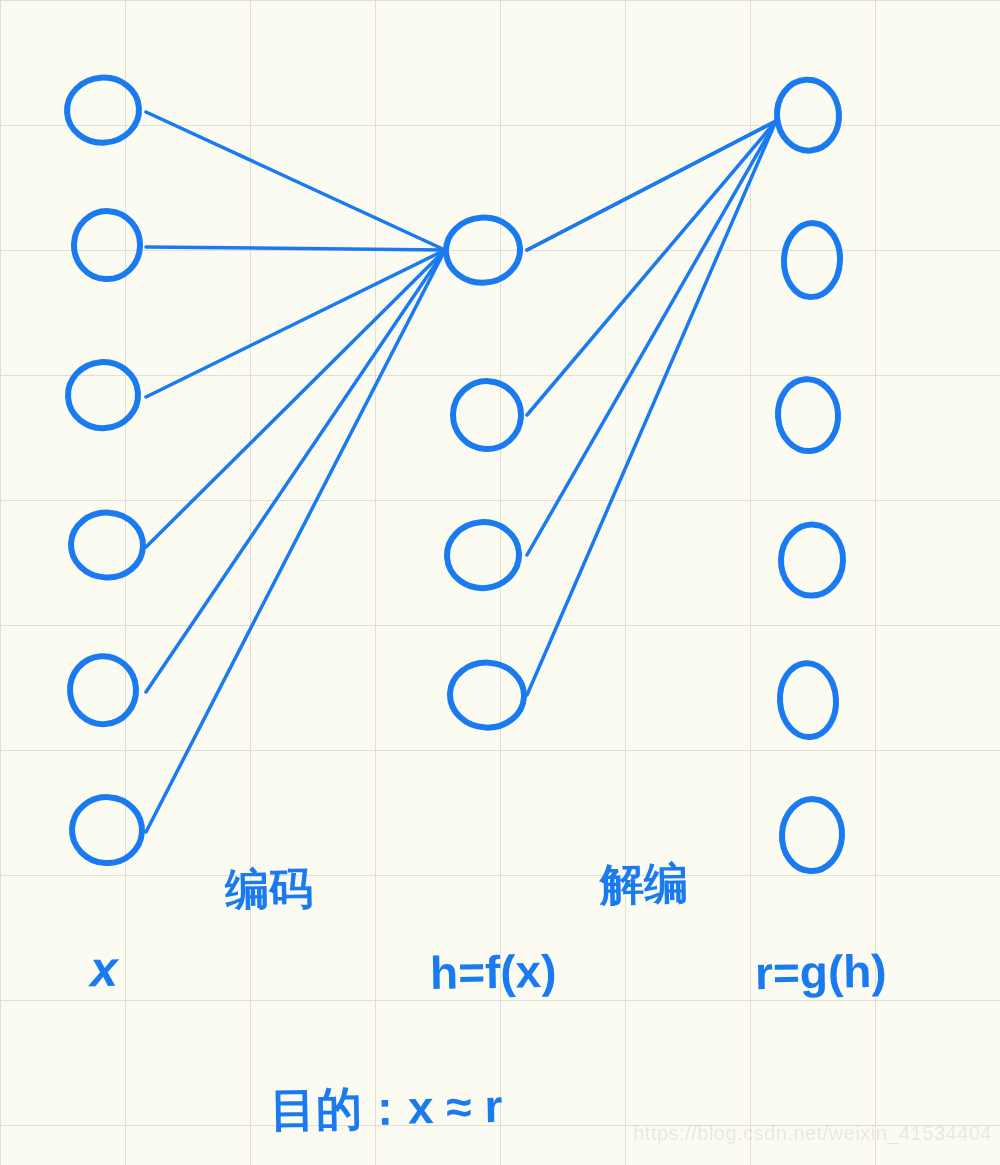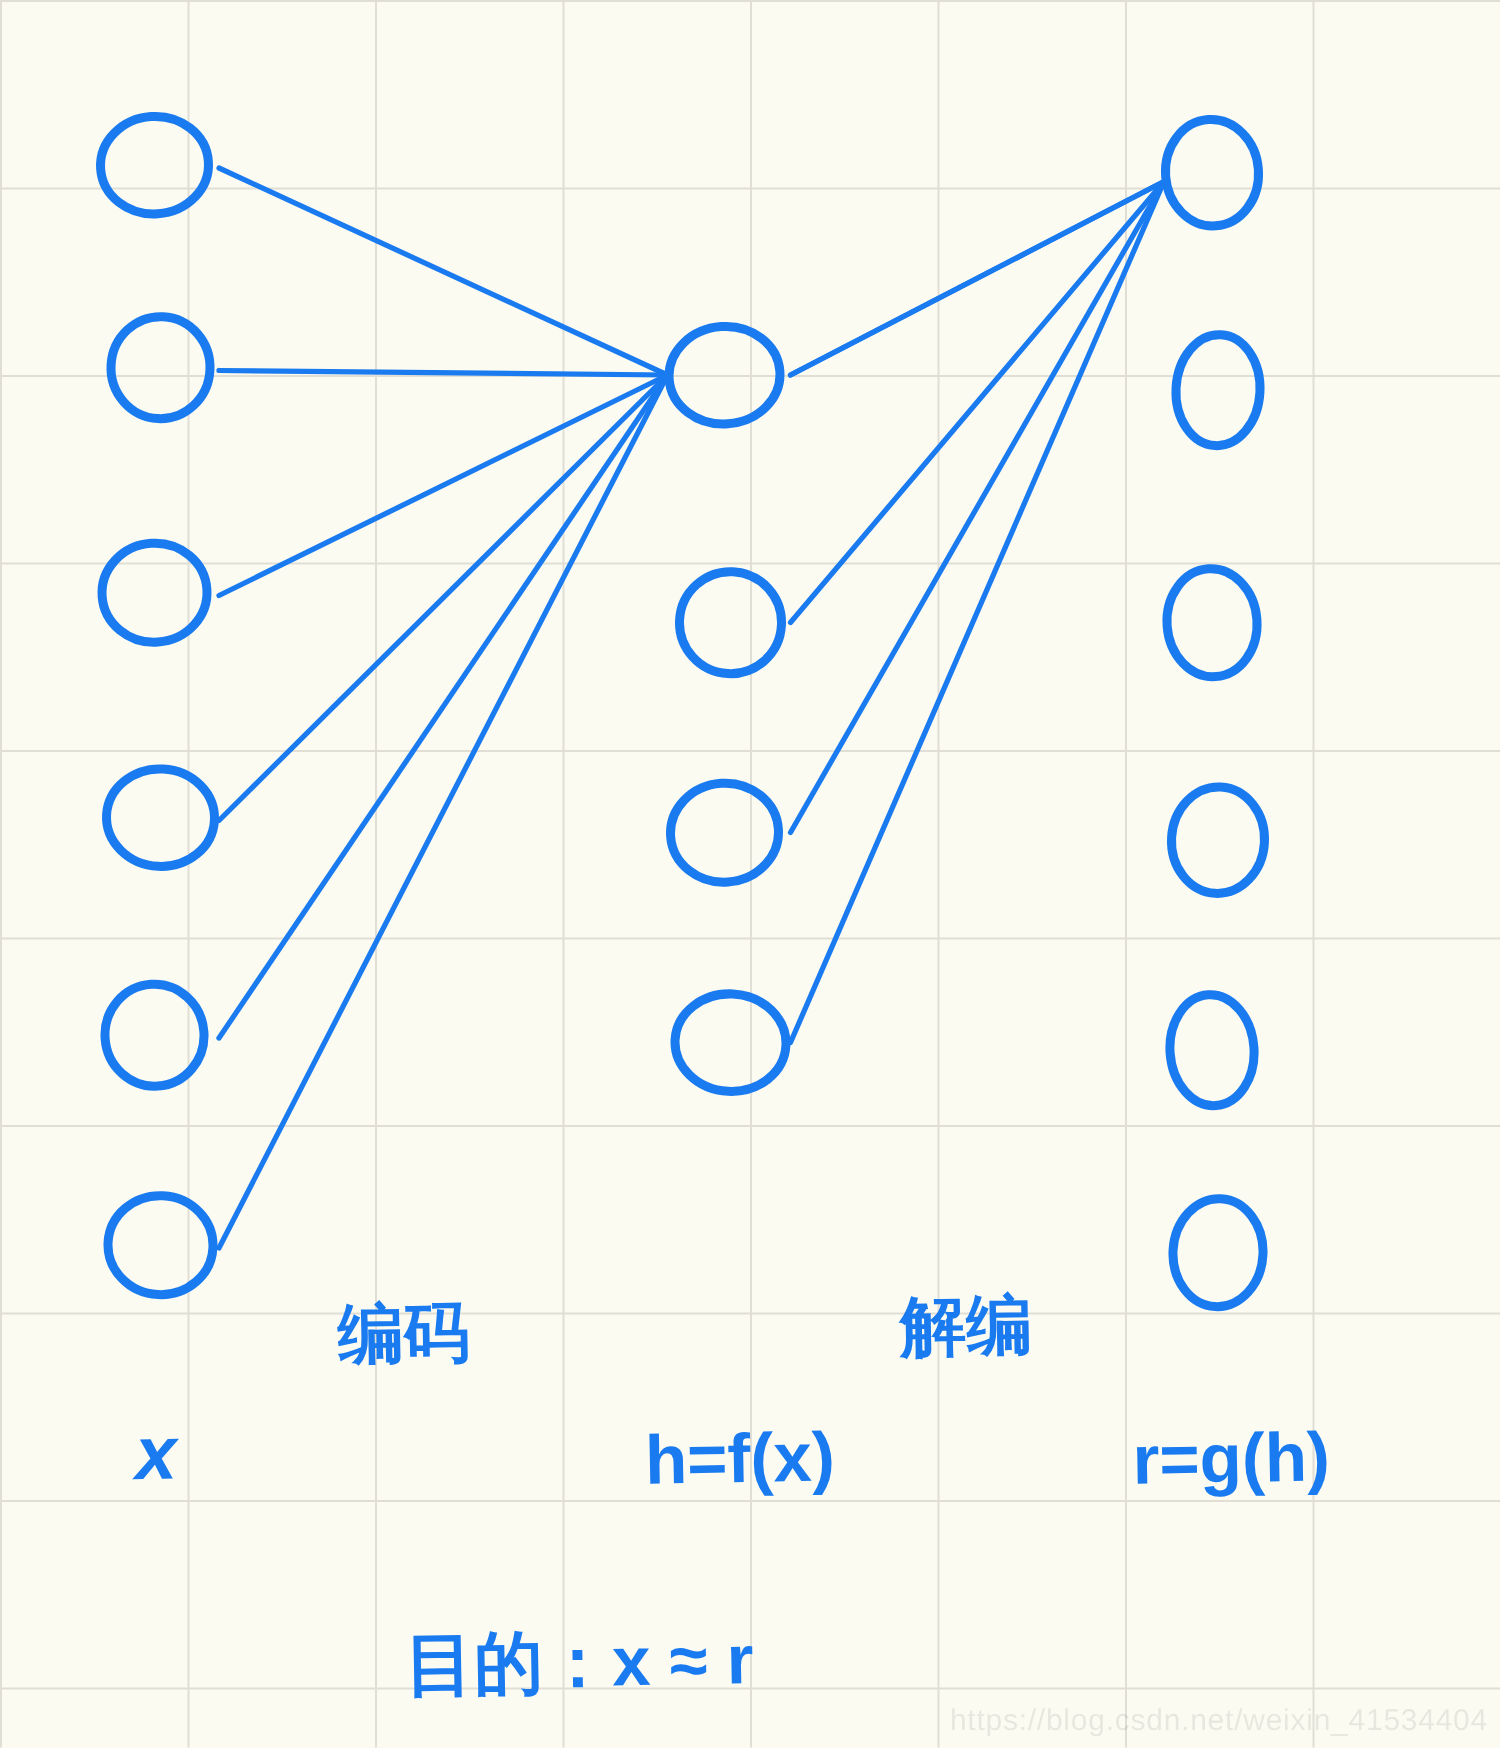--- a/index.html
+++ b/index.html
@@ -28,21 +28,21 @@
     position: absolute;
     color: #1a7bf0;
     font-weight: 600;
     white-space: nowrap;
     font-size: 42px;
     transform: rotate(-1deg);
   }
   .watermark {
     position: absolute;
     right: 8px;
-    bottom: 6px;
+    bottom: 20px;
     font-family: Arial, sans-serif;
     font-size: 20px;
     color: rgba(0,0,0,0.08);
     letter-spacing: 0.5px;
   }
 </style>
 </head>
 <body>
 
 <div class="grid"></div>

